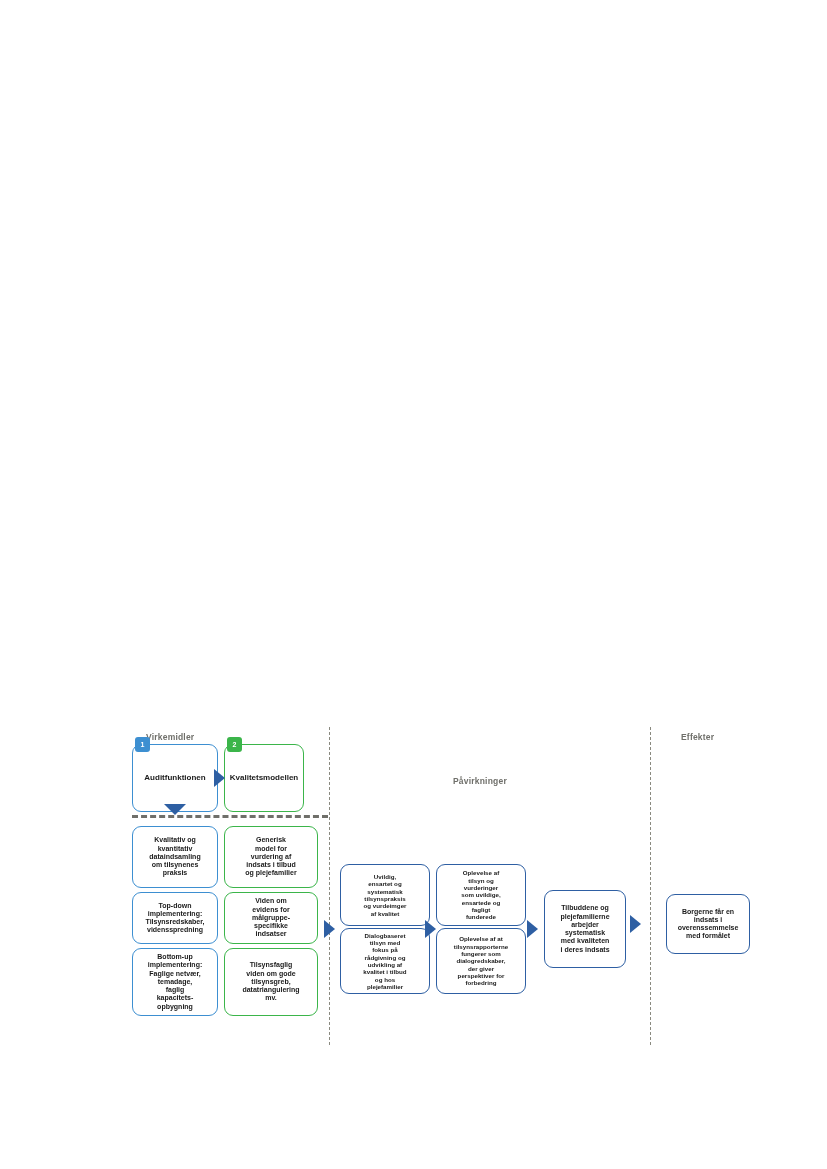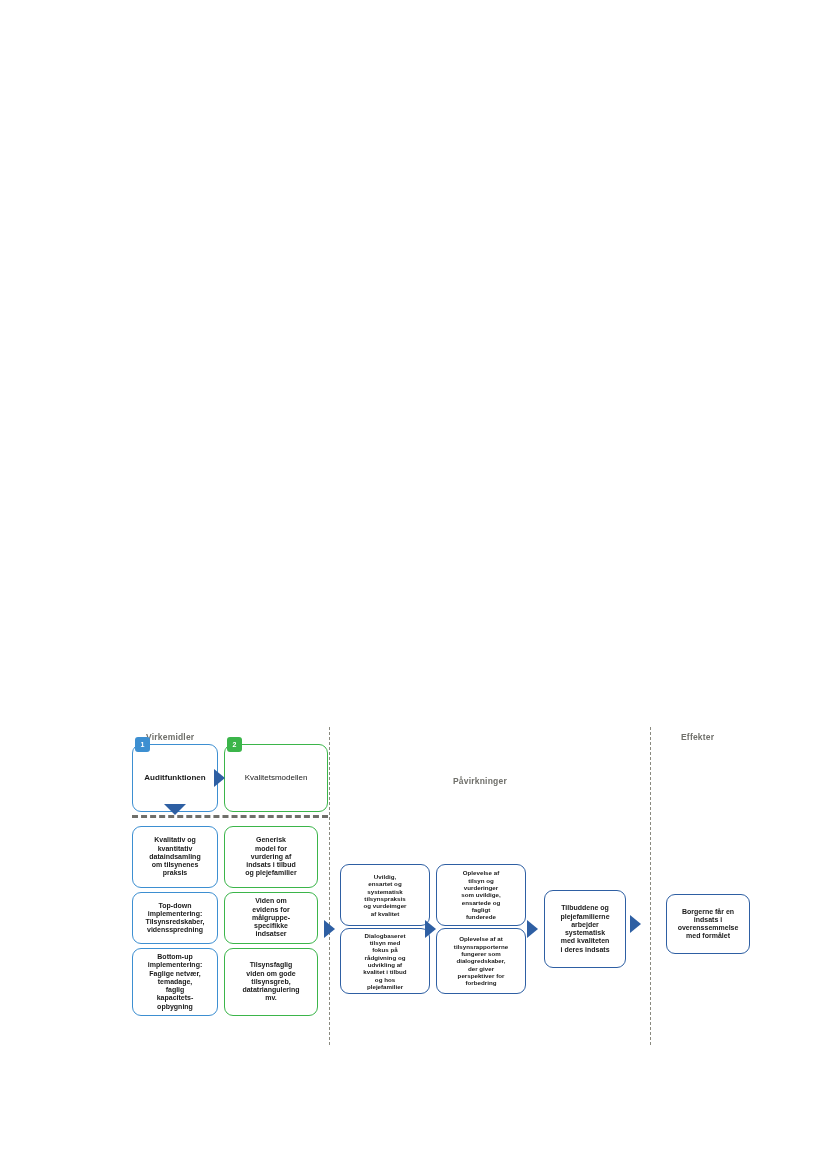--- a/index.html
+++ b/index.html
@@ -75,22 +75,22 @@
   .box.blue  { border: 1.3px solid #3d8fd1; }
   .box.green { border: 1.3px solid #3bb54a; }
   .box.dblue { border: 1.3px solid #2e5fa3; }
 
   
   #box-audit {
     left: 14px; top: 22px; width: 86px; height: 68px;
     font-size: 8px; font-weight: bold;
   }
   #box-kvalmodel {
-    left: 106px; top: 22px; width: 104px; height: 68px;
-    font-size: 8px; font-weight: normal;
+    left: 106px; top: 22px; width: 80px; height: 68px;
+    font-size: 8px; font-weight: bold;
   }
 
   
   .badge {
     position: absolute;
     width: 15px; height: 15px;
     border-radius: 3px;
     color: #fff;
     font-size: 7px;
     font-weight: bold;

